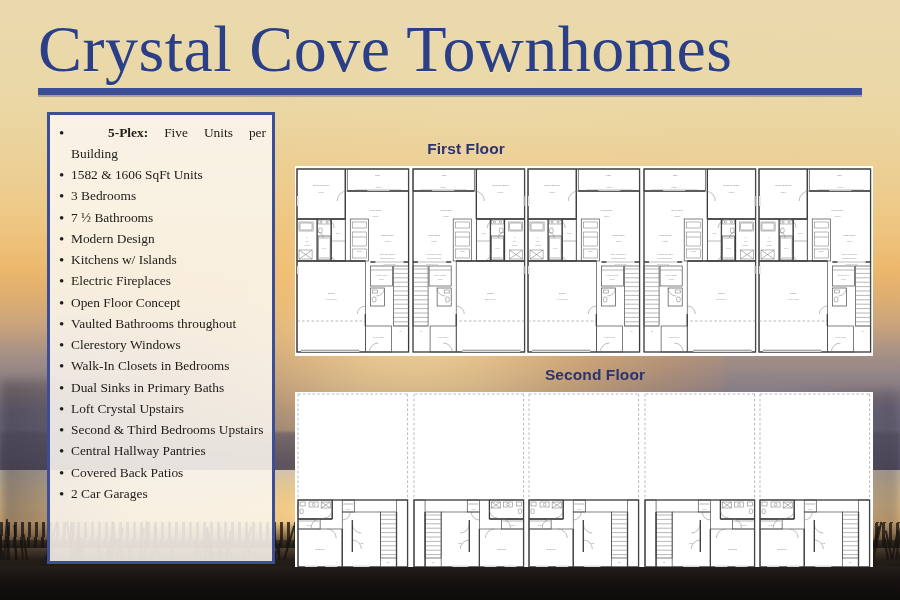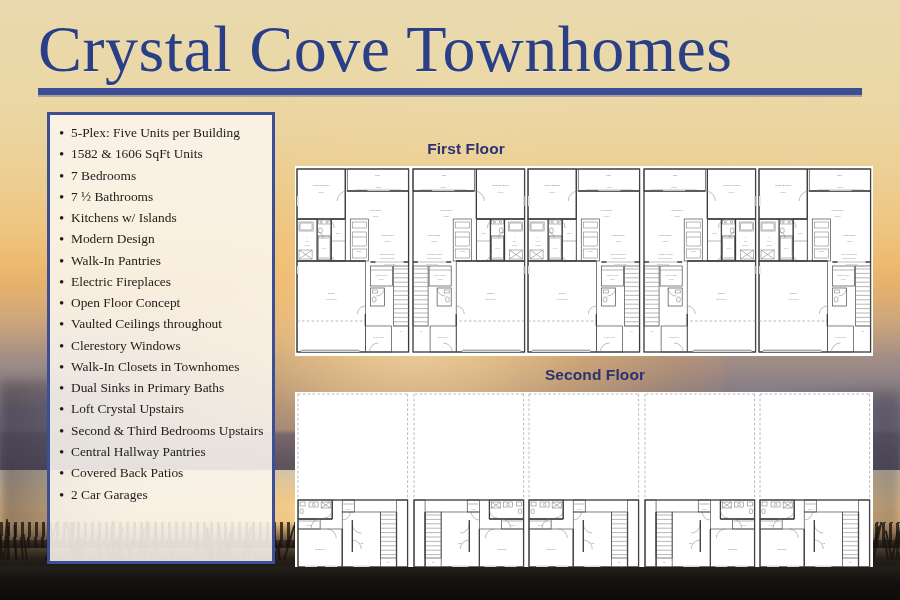--- a/index.html
+++ b/index.html
@@ -170,21 +170,21 @@
     color:#22201d;
     padding-left:15px;
     margin-bottom:.5px;
     text-align:justify;
   }
   #features li::before {
     content:"\2022";
     position:absolute; left:3px; top:-1px;
     font-size:15px; color:#22201d;
   }
-  #features li b { font-weight:normal; }
+  #features li b { font-weight:bold;margin-left:37px; }
   .justified { text-align:justify; text-align-last:left; }
 
   
   .floor-label {
     position:absolute;
     font-family:"Liberation Sans", sans-serif;
     font-weight:bold;
     font-size:15.5px;
     color:#2b3370;
     text-align:center;
@@ -404,30 +404,29 @@
 <div id="header">
   <div class="title">Crystal Cove Townhomes</div>
   <div class="title-rule"></div>
   <div class="title-rule-b"></div>
 </div>
 
 <div id="features">
   <ul id="feature-list">
       <li><b>5-Plex:</b> Five Units per Building</li>
       <li>1582 &amp; 1606 SqFt Units</li>
-      <li>7 Bedrooms</li>
+      <li>3 Bedrooms</li>
       <li>7 ½ Bathrooms</li>
+      <li>Modern Design</li>
       <li>Kitchens w/ Islands</li>
-      <li>Modern Design</li>
-      <li>Walk-In Pantries</li>
       <li>Electric Fireplaces</li>
       <li>Open Floor Concept</li>
-      <li>Vaulted Ceilings throughout</li>
+      <li>Vaulted Bathrooms throughout</li>
       <li>Clerestory Windows</li>
-      <li>Walk-In Closets in Townhomes</li>
+      <li>Walk-In Closets in Bedrooms</li>
       <li>Dual Sinks in Primary Baths</li>
       <li>Loft Crystal Upstairs</li>
       <li class="justified">Second &amp; Third Bedrooms Upstairs</li>
       <li>Central Hallway Pantries</li>
       <li>Covered Back Patios</li>
       <li>2 Car Garages</li>
     </ul>
 </div>
 
 <div class="floor-label" id="first-label">First Floor</div>

